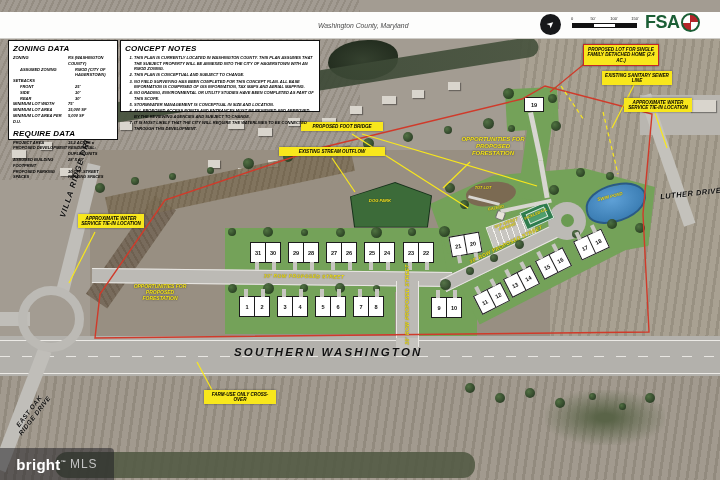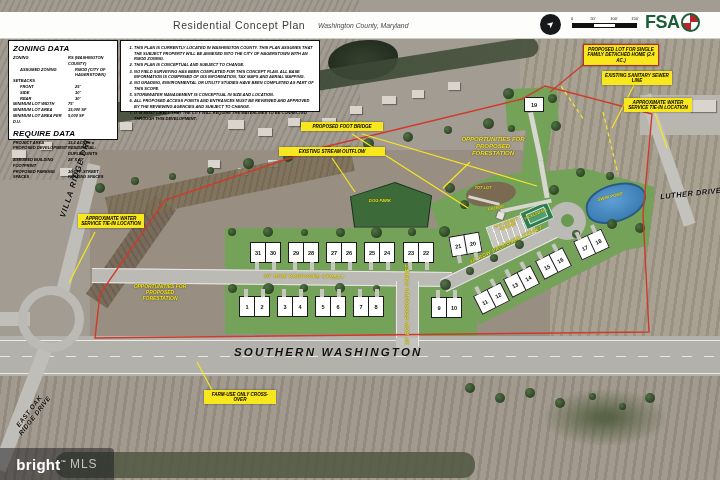--- a/index.html
+++ b/index.html
@@ -293,21 +293,20 @@
       <div class="ystreet" style="left: 248px; top: 274px; width: 112px; transform: rotate(0.8deg);">30' ROW PROPOSED STREET</div>
       <div class="ystreet" style="left: 354px; top: 302px; width: 106px; transform: rotate(-90deg);">30' ROW PROPOSED STREET</div>
       <div class="ystreet" style="left: 450px; top: 242px; width: 112px; transform: rotate(-26deg);">30' ROW PROPOSED STREET</div>
       <div class="roadlbl" style="left: 234px; top: 346px; font-size: 11.5px; letter-spacing: 2.2px; transform: rotate(0deg);">SOUTHERN WASHINGTON</div>
       <div class="roadlbl" style="left: 30px; top: 168px; font-size: 8px; letter-spacing: 1px; transform: rotate(-72deg);">VILLA RIDGE DRIVE</div>
       <div class="roadlbl" style="left: 660px; top: 189px; font-size: 7.5px; letter-spacing: 0.5px; transform: rotate(-6deg);">LUTHER DRIVE</div>
       <div class="roadlbl" style="left: 8px; top: 406px; font-size: 6.5px; letter-spacing: 0.5px; transform: rotate(-52deg); white-space: normal; width: 48px; text-align: center; line-height: 1.15;">EAST OAK RIDGE DRIVE</div>
     </div>
 
   <div id="header">
-    <span id="title">Residential Concept Plan</span>
     <span id="subtitle">Washington County, Maryland</span>
     <div id="northarrow">
         <span>➤</span>
       </div>
     <div id="scalebar">
       <div class="ticks" id="scale-ticks">
           <span style="left: 0px;">0</span>
           <span style="left: 21px;">50'</span>
           <span style="left: 42px;">100'</span>
           <span style="left: 63px;">150'</span>
@@ -378,20 +377,21 @@
           <div class="k">ASSUMED BUILDING FOOTPRINT</div>
           <div class="v">28' X 40'</div>
         </div>
         <div class="krow">
           <div class="k">PROPOSED PARKING SPACES</div>
           <div class="v">10 OFF-STREET PARKING SPACES</div>
         </div>
       </div>
   </div>
   <div class="panel" style="left:120px;top:40px;width:200px;height:72px;">
+    <h3>CONCEPT NOTES</h3>
     <ol id="notes-list">
         <li>THIS PLAN IS CURRENTLY LOCATED IN WASHINGTON COUNTY. THIS PLAN ASSUMES THAT THE SUBJECT PROPERTY WILL BE ANNEXED INTO THE CITY OF HAGERSTOWN WITH AN RMOD ZONING.</li>
         <li>THIS PLAN IS CONCEPTUAL AND SUBJECT TO CHANGE.</li>
         <li>NO FIELD SURVEYING HAS BEEN COMPLETED FOR THIS CONCEPT PLAN. ALL BASE INFORMATION IS COMPRISED OF GIS INFORMATION, TAX MAPS AND AERIAL MAPPING.</li>
         <li>NO GRADING, ENVIRONMENTAL OR UTILITY STUDIES HAVE BEEN COMPLETED AS PART OF THIS SCOPE.</li>
         <li>STORMWATER MANAGEMENT IS CONCEPTUAL IN SIZE AND LOCATION.</li>
         <li>ALL PROPOSED ACCESS POINTS AND ENTRANCES MUST BE REVIEWED AND APPROVED BY THE REVIEWING AGENCIES AND SUBJECT TO CHANGE.</li>
         <li>IT IS MOST LIKELY THAT THE CITY WILL REQUIRE THE WATERLINES TO BE CONNECTED THROUGH THIS DEVELOPMENT.</li>
       </ol>
   </div>

